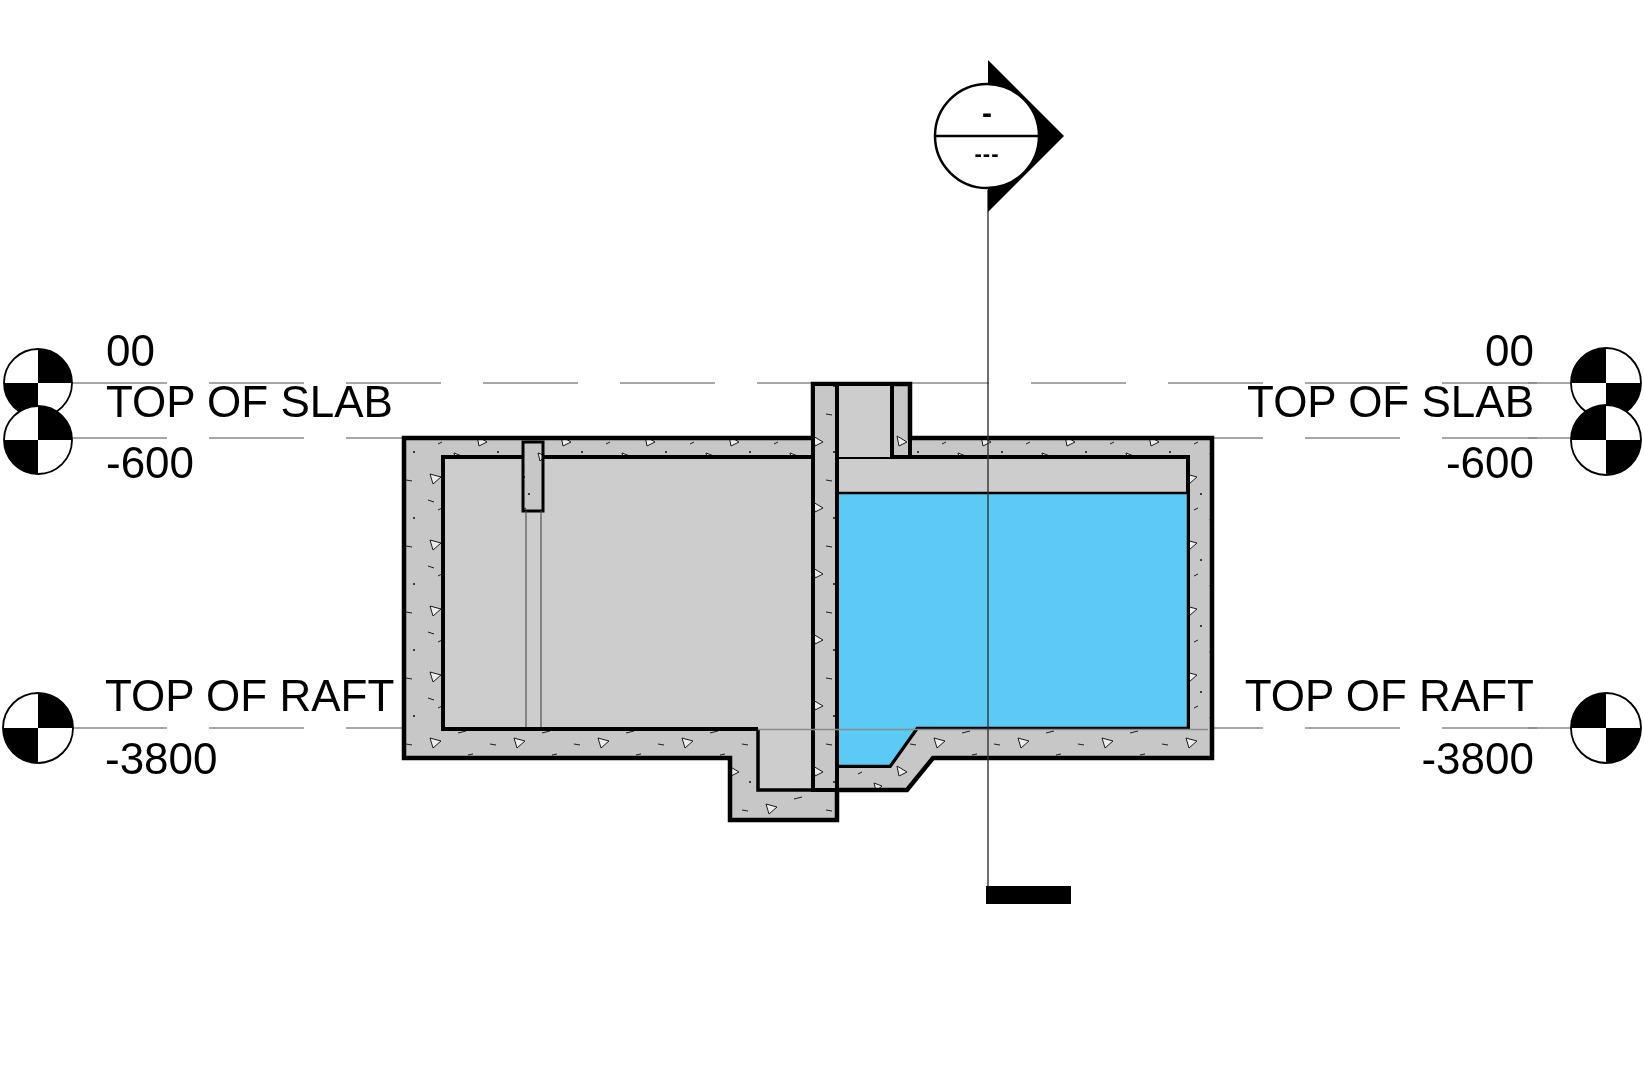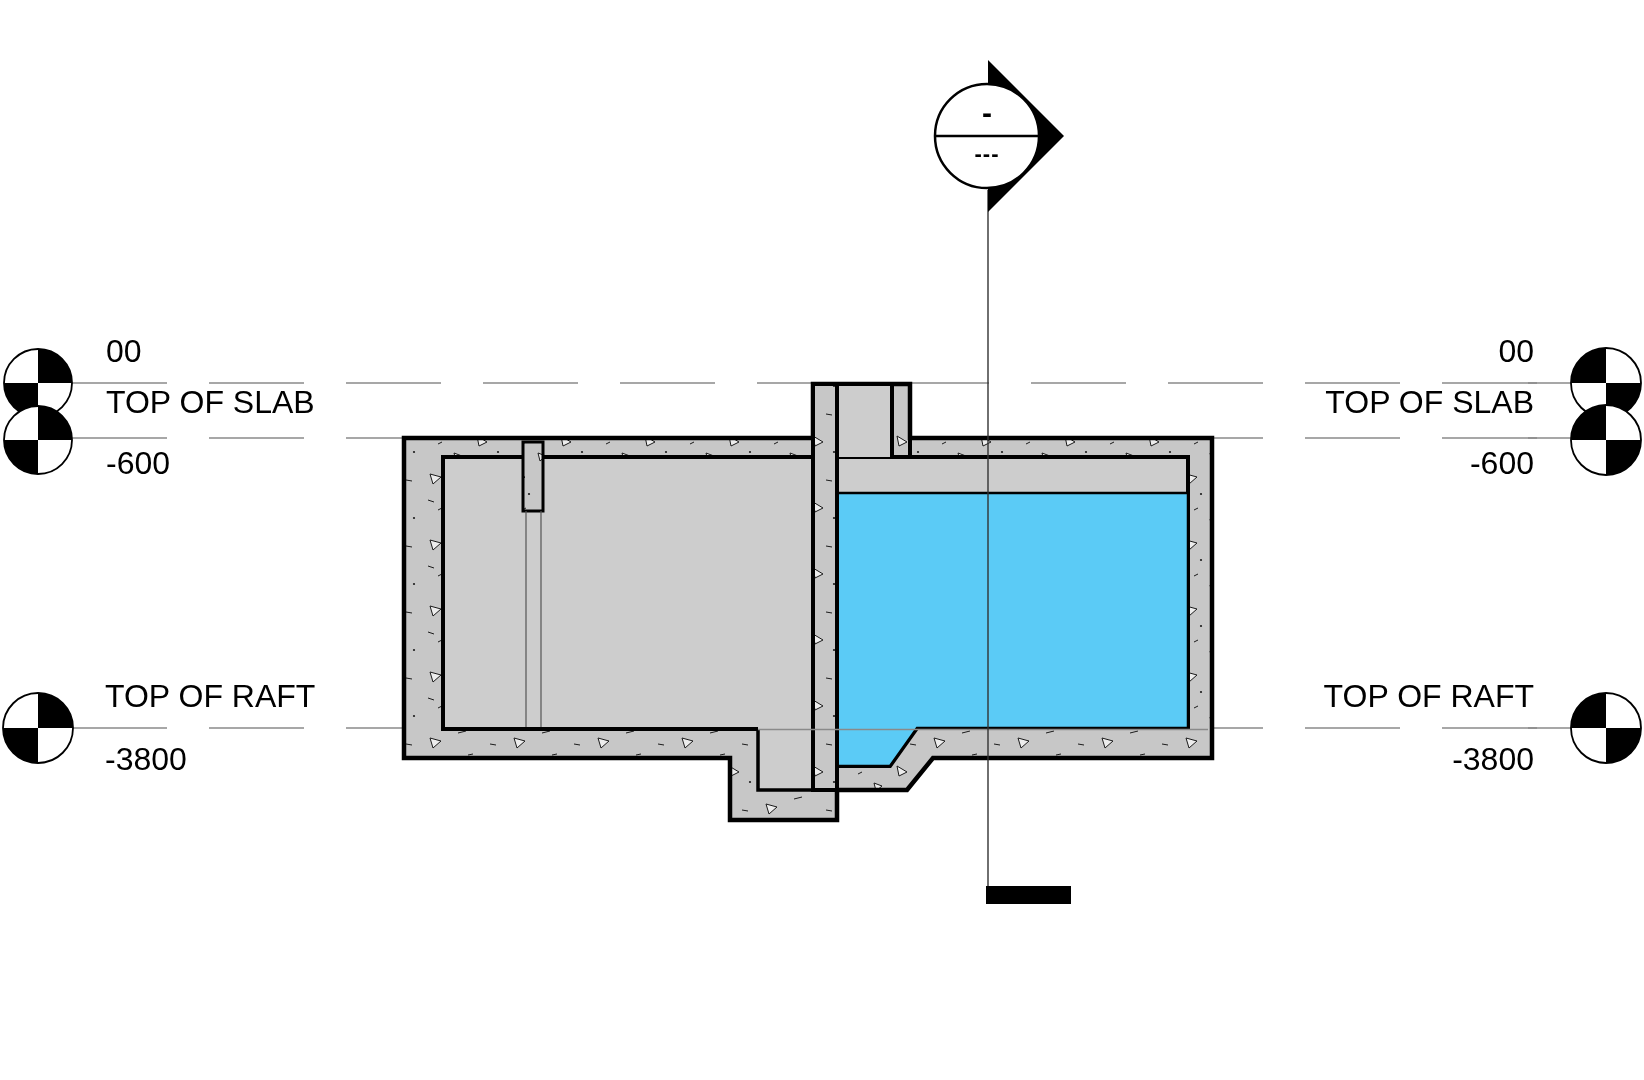--- a/index.html
+++ b/index.html
@@ -1,19 +1,19 @@
 <!DOCTYPE html>
 <html style="--concrete: #c7c7c7; --interior: #cdcdcd; --water: #5bcbf6; --level-line: #8a8a8a; --ink: #000000;"><head>
 <meta charset="utf-8">
 <style>
   html,body{margin:0;padding:0;background:#ffffff;}
   #canvas{position:relative;width:1644px;height:1080px;background:#fff;overflow:hidden;
           font-family:"Liberation Sans", sans-serif;}
   #canvas svg{position:absolute;left:0;top:0;}
-  .lvl-label{position:absolute;font-size:32px;line-height:38px;color:#000;white-space:nowrap;}
+  .lvl-label{position:absolute;font-size:44px;line-height:38px;color:#000;white-space:nowrap;}
   .lvl-label.right{text-align:right;width:300px;}
   .sec-label{position:absolute;color:#000;font-weight:bold;text-align:center;width:60px;}
   .conc-bg{fill:var(--concrete,#c7c7c7);}
   .interior{fill:var(--interior,#cdcdcd);}
   .water{fill:var(--water,#5bcbf6);}
   .lvl-line{stroke:var(--level-line,#8a8a8a);stroke-width:1.6;fill:none;}
 </style>
 </head>
 <body>
 

